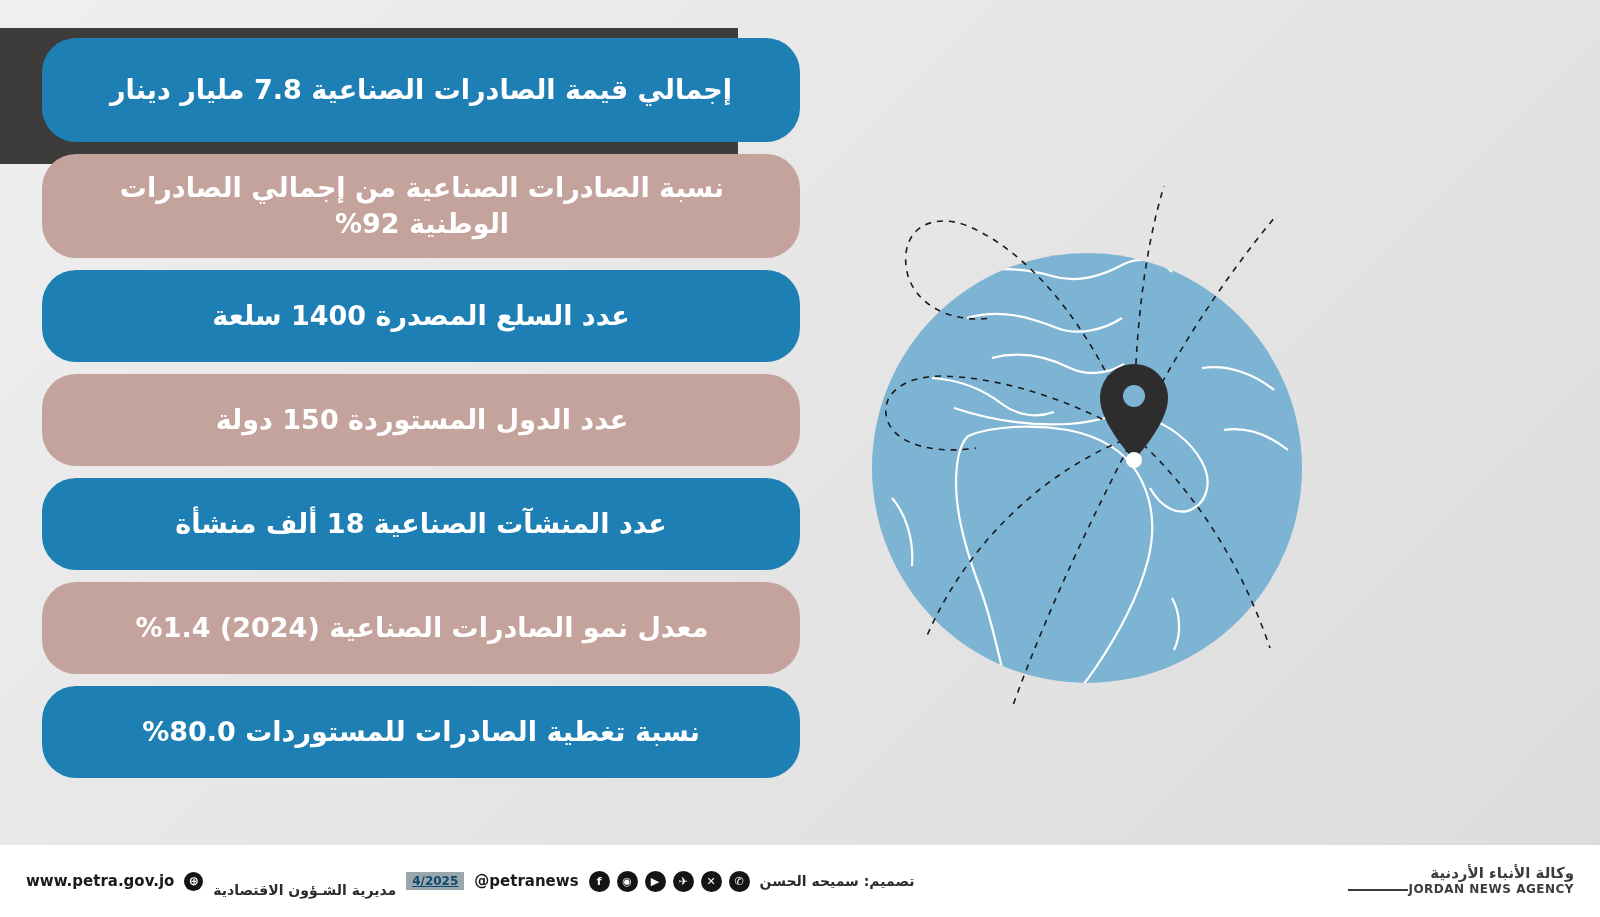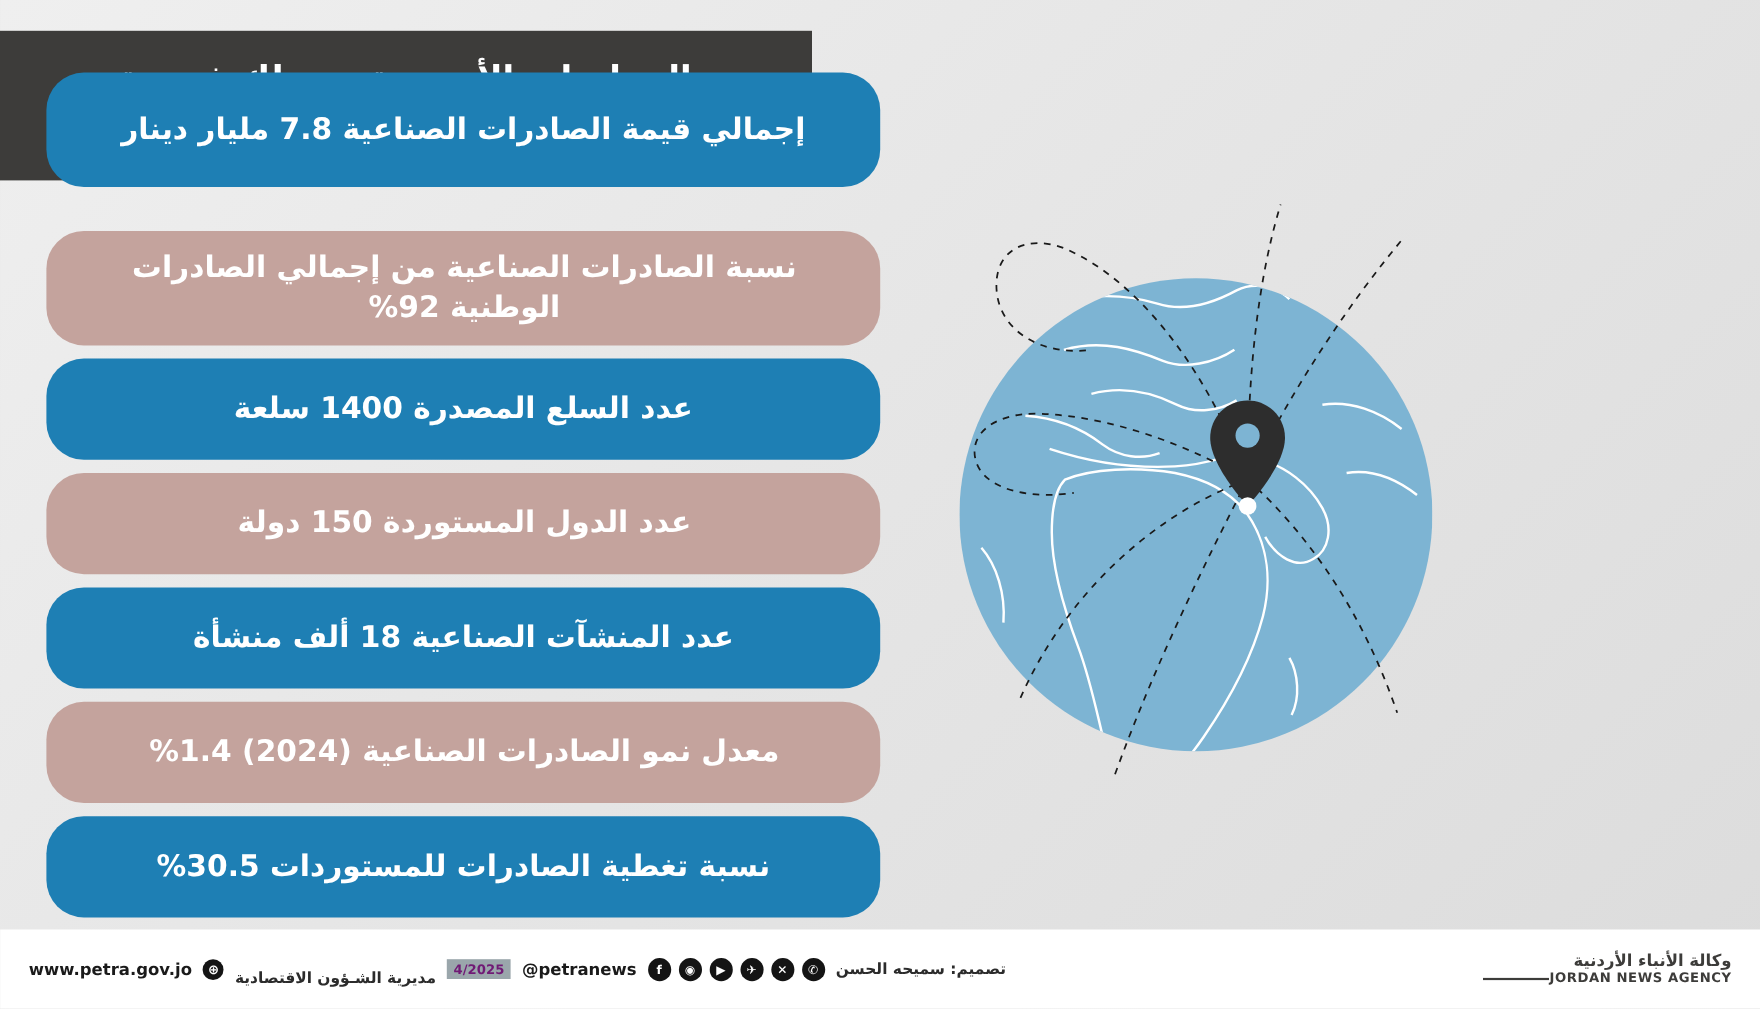--- a/index.html
+++ b/index.html
@@ -40,21 +40,21 @@
     display: flex;
     align-items: center;
     justify-content: center;
     padding: 16px 26px;
     box-sizing: border-box;
     min-height: 92px;
     letter-spacing: 0;
   }
   .pill.blue  { background: #1e7fb4; }
   .pill.rose  { background: #c4a39d; padding-left: 28px; }
-  .pill.tall  { min-height: 104px; margin-top: 28px; }
+  .pill.tall  { min-height: 104px; }
 
   
   .title-banner {
     position: absolute;
     top: 28px;
     right: 862px;
     left: -2px;
     width: 740px;
     background: #3d3c3a;
     color: #ffffff;
@@ -140,25 +140,26 @@
     font-size: 11px;
     display: flex;
     align-items: center;
     justify-content: center;
     font-weight: bold;
     line-height: 1;
   }
   .handle { font-size: 15px; font-weight: bold; color: #1a1a1a; direction: ltr; text-align: right; }
   .datebox {
     background: #9aa6ab;
-    color: #701a75;
+    color: #0c4a6e;
     font-size: 12px;
     font-weight: bold;
     padding: 2px 6px;
     direction: ltr;
+    text-decoration: underline;
   }
   .dept { font-size: 14px; font-weight: bold; color: #2b2b2b; margin-top: 18px; }
   .url { font-size: 15px; font-weight: bold; color: #1a1a1a; direction: ltr; }
   .globe-mini {
     width: 19px; height: 19px; border-radius: 50%;
     background: #141414; color: #fff; font-size: 12px;
     display: flex; align-items: center; justify-content: center;
   }
 </style>
 </head>
@@ -184,21 +185,21 @@
     <div class="pill rose">
       <span>عدد الدول المستوردة 150 دولة</span>
     </div>
     <div class="pill blue">
       <span>عدد المنشآت الصناعية 18 ألف منشأة</span>
     </div>
     <div class="pill rose">
       <span>معدل نمو الصادرات الصناعية (2024) 1.4%</span>
     </div>
     <div class="pill blue">
-      <span>نسبة تغطية الصادرات للمستوردات 30.5%</span>
+      <span>نسبة تغطية الصادرات للمستوردات 80.0%</span>
     </div>
   </div>
 
   <div class="globe-wrap">
     <svg class="globe-svg" width="430" height="600" viewBox="0 0 430 600" xmlns="http://www.w3.org/2000/svg">
       <defs>
         <clipPath id="globeClip">
           <circle cx="215" cy="300" r="215"></circle>
         </clipPath>
       </defs>

